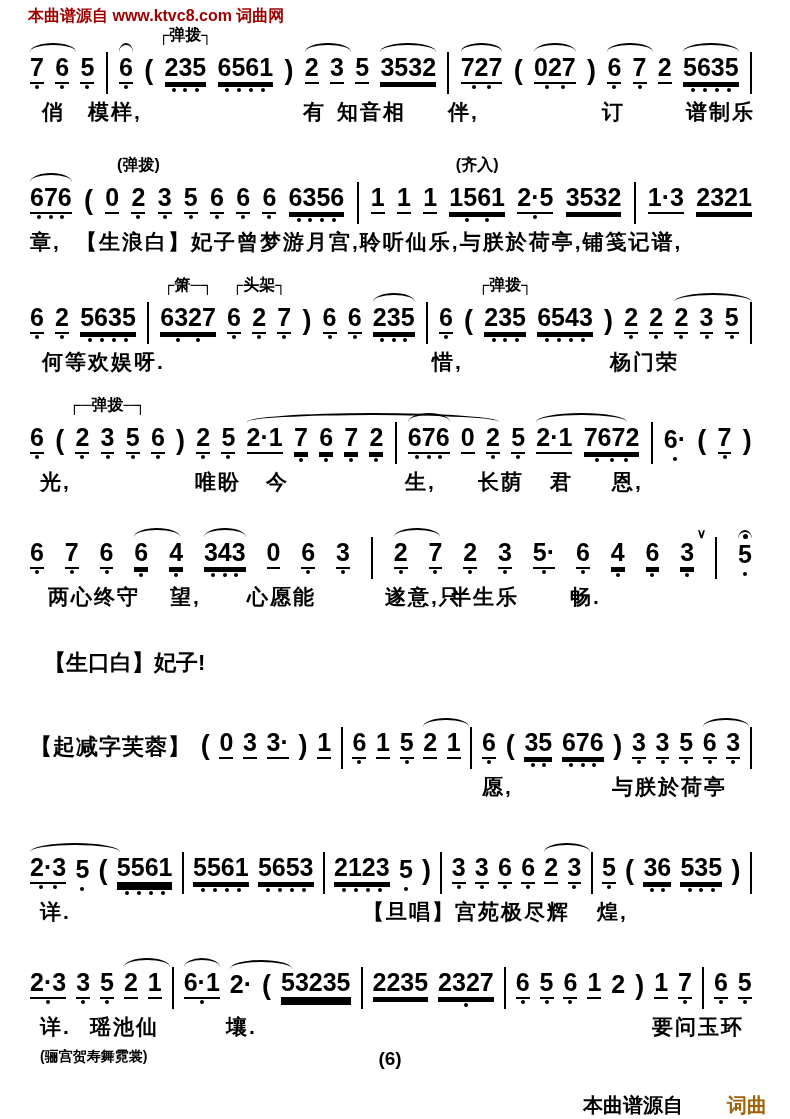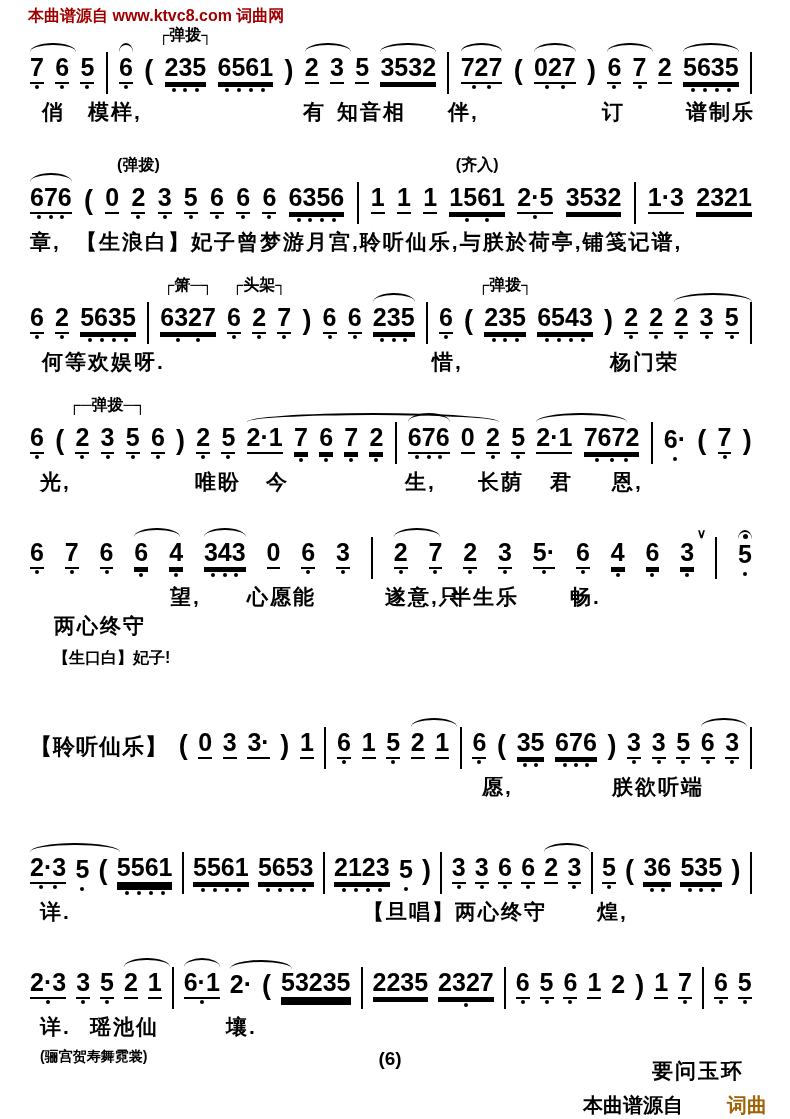--- a/index.html
+++ b/index.html
@@ -23,21 +23,21 @@
   .u2 .dots { top:calc(100% + 6px); }
   .u3 .dots { top:calc(100% + 9px); }
   .dot { width:4px; height:4px; border-radius:50%; background:#000; display:block; }
   .hdot { position:absolute; left:50%; top:-6px; width:5px; height:5px; margin-left:-2px;
           border-radius:50%; background:#000; }
   .supmark { position:absolute; top:-11px; right:-12px; font-size:13px; font-weight:bold; }
   .ann { position:absolute; left:50%; transform:translateX(-50%); bottom:calc(100% + 9px);
          font-size:16px; font-weight:bold; white-space:nowrap; }
   .lyrics { position:relative; margin-top:14px; height:28px; font-size:21px; font-weight:bold; }
   .lyric { position:absolute; top:0; white-space:nowrap; letter-spacing:2px; }
-  .spoken { position:absolute; left:53px; top:648px; font-size:16px; font-weight:bold; }
+  .spoken { position:absolute; left:44px; top:648px; font-size:22px; font-weight:bold; }
   .footer-left { position:absolute; left:40px; top:1048px; font-size:14px; font-weight:bold; }
   .footer-page { position:absolute; left:0; right:0; top:1048px; text-align:center;
                  font-size:19px; font-weight:bold; }
   .credit-black { position:absolute; top:1092px; left:583px; font-size:20px; font-weight:bold; }
   .credit-pink  { position:absolute; top:1092px; left:727px; font-size:20px; font-weight:bold; }
 </style>
 </head>
 <body>
 
 <div class="page">
@@ -379,31 +379,31 @@
             </span></span>
           <span class="tok u2">3<span class="supmark">∨</span><span class="dots">
               <i class="dot"></i>
             </span></span>
           <span class="bar"></span>
           <span class="tok">5<span class="hdot"></span><span class="slur"></span><span class="dots">
               <i class="dot"></i>
             </span></span>
         </div>
         <div class="lyrics">
-          <span class="lyric" style="left: 24px; margin-top: 29px;">两心终守</span>
+          <span class="lyric" style="left: 18px;">两心终守</span>
           <span class="lyric" style="left: 140px;">望,</span>
           <span class="lyric" style="left: 217px;">心愿能</span>
           <span class="lyric" style="left: 355px;">遂意,只</span>
           <span class="lyric" style="left: 420px;">半生乐</span>
           <span class="lyric" style="left: 540px;">畅.</span>
         </div>
       </div>
       <div class="system" style="top: 727px;">
         <div class="notes">
-          <span class="tok txt">【聆听仙乐】</span>
+          <span class="tok txt">【起减字芙蓉】</span>
           <span class="paren">(</span>
           <span class="tok u1">0</span>
           <span class="tok u1">3</span>
           <span class="tok u1">3·</span>
           <span class="paren">)</span>
           <span class="tok u1">1</span>
           <span class="bar"></span>
           <span class="tok u1">6<span class="dots">
               <i class="dot"></i>
             </span></span>
@@ -440,21 +440,21 @@
           <span class="tok u1">6<span class="slur" style="width: calc(200% + 18px);"></span><span class="dots">
               <i class="dot"></i>
             </span></span>
           <span class="tok u1">3<span class="dots">
               <i class="dot"></i>
             </span></span>
           <span class="bar"></span>
         </div>
         <div class="lyrics">
           <span class="lyric" style="left: 452px;">愿,</span>
-          <span class="lyric" style="left: 582px;">朕欲听端</span>
+          <span class="lyric" style="left: 582px;">与朕於荷亭</span>
         </div>
       </div>
       <div class="system" style="top: 852px;">
         <div class="notes">
           <span class="tok u1">2·3<span class="slur" style="width: calc(200% + 18px);"></span><span class="dots">
               <i class="dot"></i>
               <i class="dot"></i>
             </span></span>
           <span class="tok">5<span class="dots">
               <i class="dot"></i>
@@ -519,21 +519,21 @@
           <span class="tok u2">535<span class="dots">
               <i class="dot"></i>
               <i class="dot"></i>
               <i class="dot"></i>
             </span></span>
           <span class="paren">)</span>
           <span class="bar"></span>
         </div>
         <div class="lyrics">
           <span class="lyric" style="left: 10px;">详.</span>
-          <span class="lyric" style="left: 333px;">【旦唱】两心终守</span>
+          <span class="lyric" style="left: 333px;">【旦唱】宫苑极尽辉</span>
           <span class="lyric" style="left: 567px;">煌,</span>
         </div>
       </div>
       <div class="system" style="top: 967px;">
         <div class="notes">
           <span class="tok u1">2·3<span class="dots">
               <i class="dot"></i>
             </span></span>
           <span class="tok u1">3<span class="dots">
               <i class="dot"></i>
@@ -577,21 +577,21 @@
               <i class="dot"></i>
             </span></span>
           <span class="tok u1">5<span class="dots">
               <i class="dot"></i>
             </span></span>
         </div>
         <div class="lyrics">
           <span class="lyric" style="left: 10px;">详.</span>
           <span class="lyric" style="left: 60px;">瑶池仙</span>
           <span class="lyric" style="left: 196px;">壤.</span>
-          <span class="lyric" style="left: 622px; margin-top: 44px;">要问玉环</span>
+          <span class="lyric" style="left: 622px;">要问玉环</span>
         </div>
       </div>
     </div>
 
   <div class="spoken">【生口白】妃子!</div>
 
   <div class="footer-left">(骊宫贺寿舞霓裳)</div>
   <div class="footer-page">(6)</div>
   <div class="credit-black">本曲谱源自</div>
   <div class="credit-pink" style="color: #a16207;">词曲网</div>

